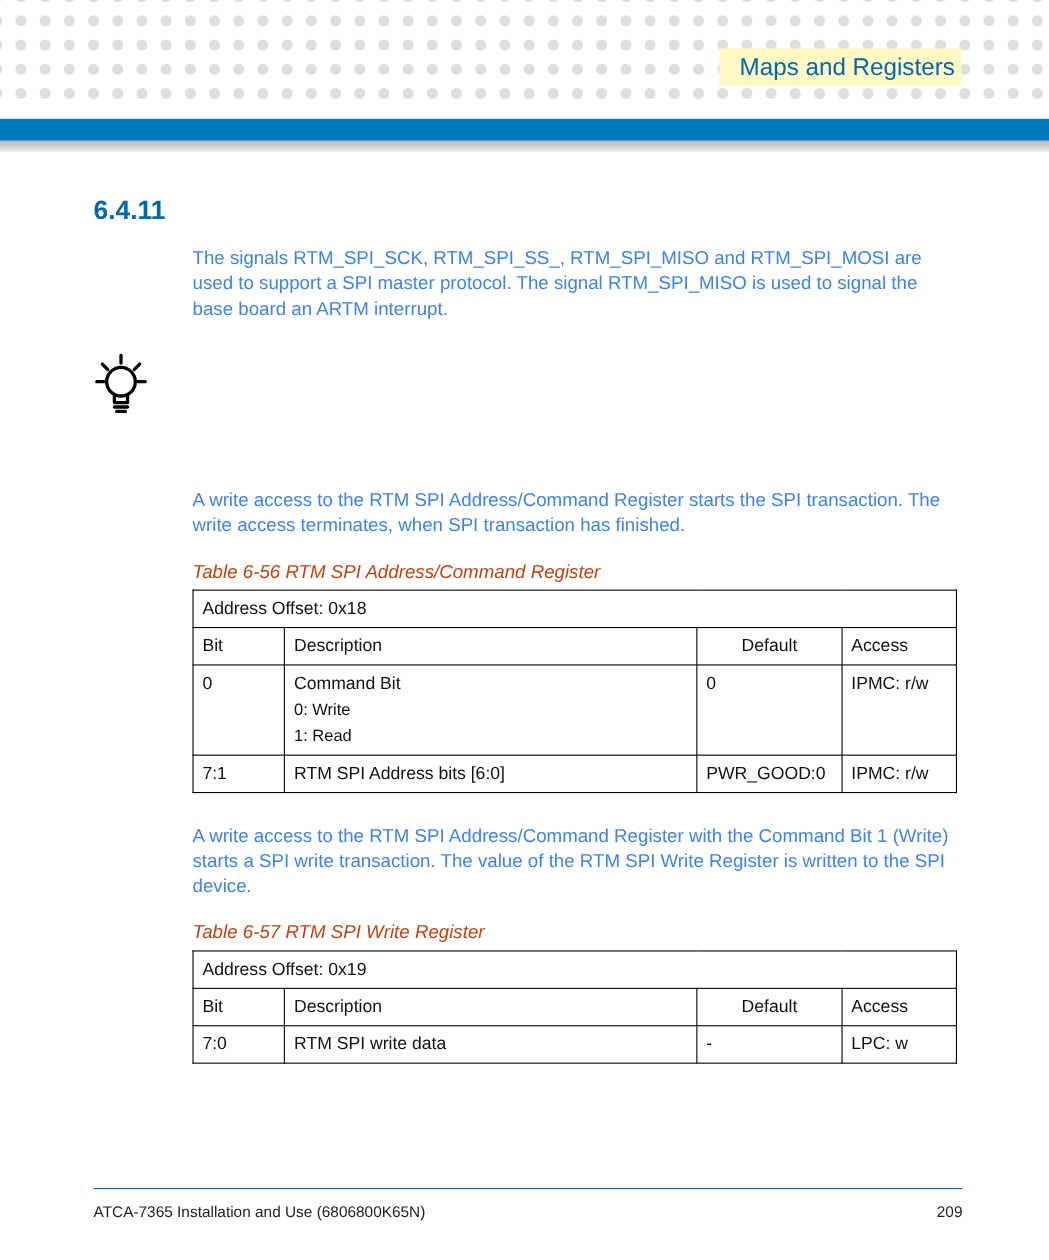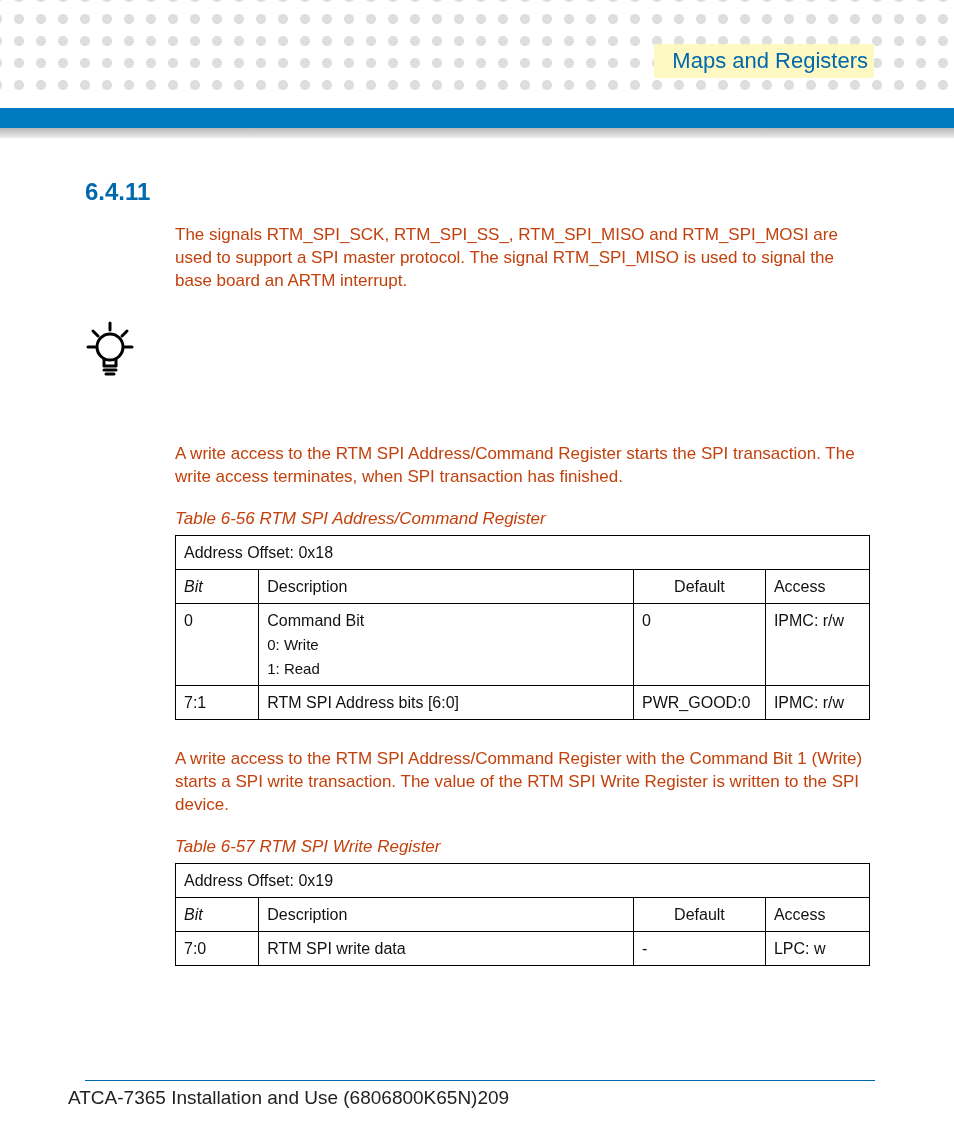--- a/index.html
+++ b/index.html
@@ -66,21 +66,21 @@
   .section-title {
     font-size: 24px;
     font-weight: 700;
   }
   .body-block {
     margin-left: 90px;
     width: 695px;
   }
   .para {
     font-size: 17px;
-    color: #c2410c;
+    color: #3b82f6;
     line-height: 1.35;
     margin-bottom: 20px;
   }
   .note-row {
     display: flex;
     align-items: flex-start;
     margin-top: 6px;
     margin-bottom: 60px;
   }
   .note-row .para { margin-bottom: 0; }
@@ -104,41 +104,41 @@
     font-size: 16px;
     color: #111;
     margin-bottom: 28px;
   }
   table.reg td {
     border: 1.5px solid #000;
     padding: 5px 8px 5px 8px;
     vertical-align: top;
     line-height: 1.45;
   }
-  table.reg .c1 { width: 12%; font-style: italic; }
+  table.reg .c1 { width: 12%; }
   table.reg .c2 { width: 54%; }
   table.reg .c3 { width: 19%; text-align: center; }
   table.reg .c4 { width: 15%; }
   .desc-sub { font-size: 15px; display: block; margin-top: 2px; }
 
   .footer-line {
     position: absolute;
     left: 85px;
     width: 790px;
     bottom: 64px;
     border-top: 1px solid #0068ac;
   }
   .footer {
     position: absolute;
-    left: 68px;
+    left: 85px;
     width: 790px;
     bottom: 36px;
     display: flex;
-    justify-content: flex-start;
-    font-size: 19px;
+    justify-content: space-between;
+    font-size: 14px;
     color: #222;
   }
 </style>
 </head>
 <body>
 
 <div class="dot-pattern"></div>
 <div class="header-title">Maps and Registers</div>
 
 <div class="blue-bar"></div>

